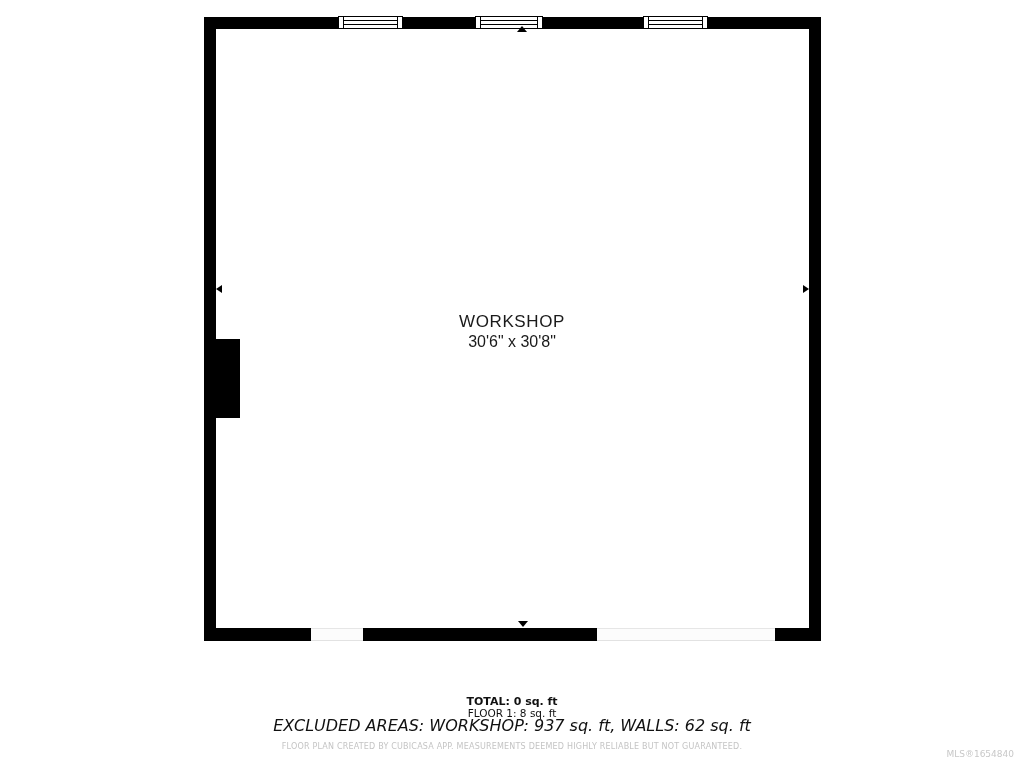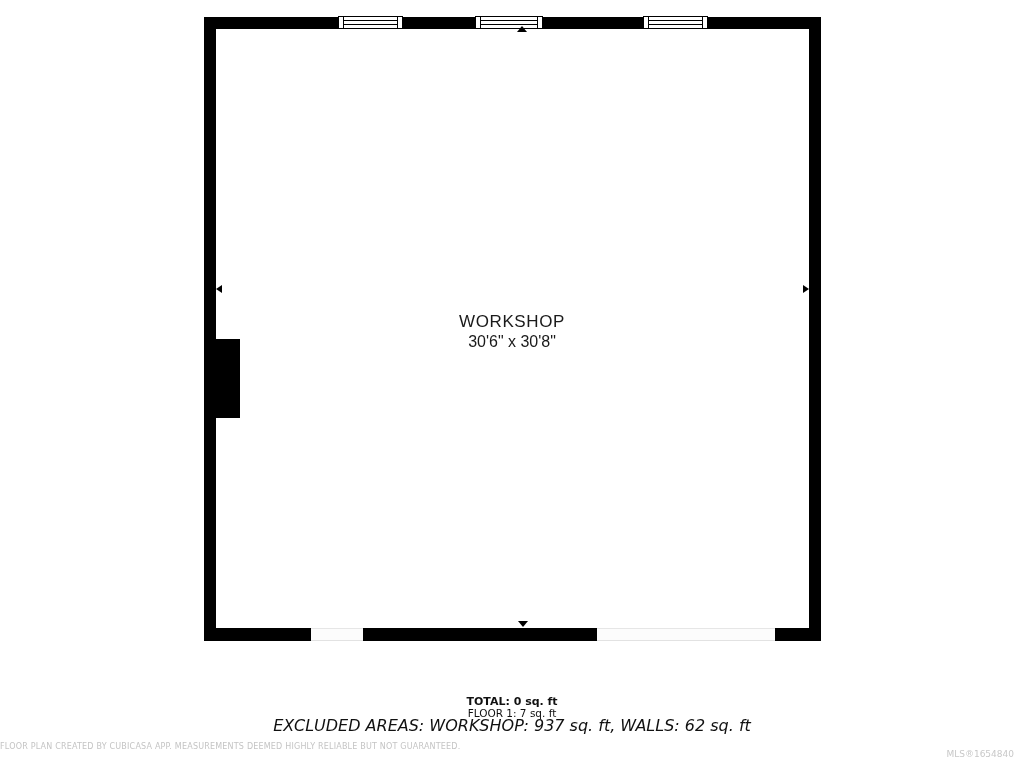--- a/index.html
+++ b/index.html
@@ -55,21 +55,21 @@
   .room-dim{font-size:16px;line-height:19px;margin-top:1px;}
 
   
   .summary{position:absolute;left:0;top:696px;width:1024px;text-align:center;
            color:#111111;font-family:"DejaVu Sans",sans-serif;}
   .sum-total{font-size:11px;font-weight:bold;line-height:12px;}
   .sum-floor{font-size:10.5px;line-height:11.5px;}
   .sum-excluded{font-size:16px;line-height:11.5px;font-style:italic;}
 
   
-  .disclaimer{position:absolute;left:0;top:742px;width:1024px;
+  .disclaimer{position:absolute;left:0;top:742px;width:1024px;text-align:center;
               font-size:8px;letter-spacing:0.2px;color:#c4c4c4;
               font-family:"DejaVu Sans",sans-serif;}
   .mls{position:absolute;right:10px;top:749px;font-size:9px;color:#c8c8c8;
        font-family:"DejaVu Sans",sans-serif;}
 </style>
 </head>
 <body>
 
 <div id="canvas">
 
@@ -109,20 +109,20 @@
   <div class="tri tri-left"></div>
   <div class="tri tri-right"></div>
 
   <div class="room-label">
     <div class="room-name">WORKSHOP</div>
     <div class="room-dim">30'6" x 30'8"</div>
   </div>
 
   <div class="summary">
     <div class="sum-total">TOTAL: 0 sq. ft</div>
-    <div class="sum-floor">FLOOR 1: 7 sq. ft</div>
+    <div class="sum-floor">FLOOR 1: 8 sq. ft</div>
     <div class="sum-excluded">EXCLUDED AREAS: WORKSHOP: 937 sq. ft, WALLS: 62 sq. ft</div>
   </div>
 
   <div class="disclaimer">FLOOR PLAN CREATED BY CUBICASA APP. MEASUREMENTS DEEMED HIGHLY RELIABLE BUT NOT GUARANTEED.</div>
   <div class="mls">MLS®1654840</div>
 
 </div>
 
 </body></html>

